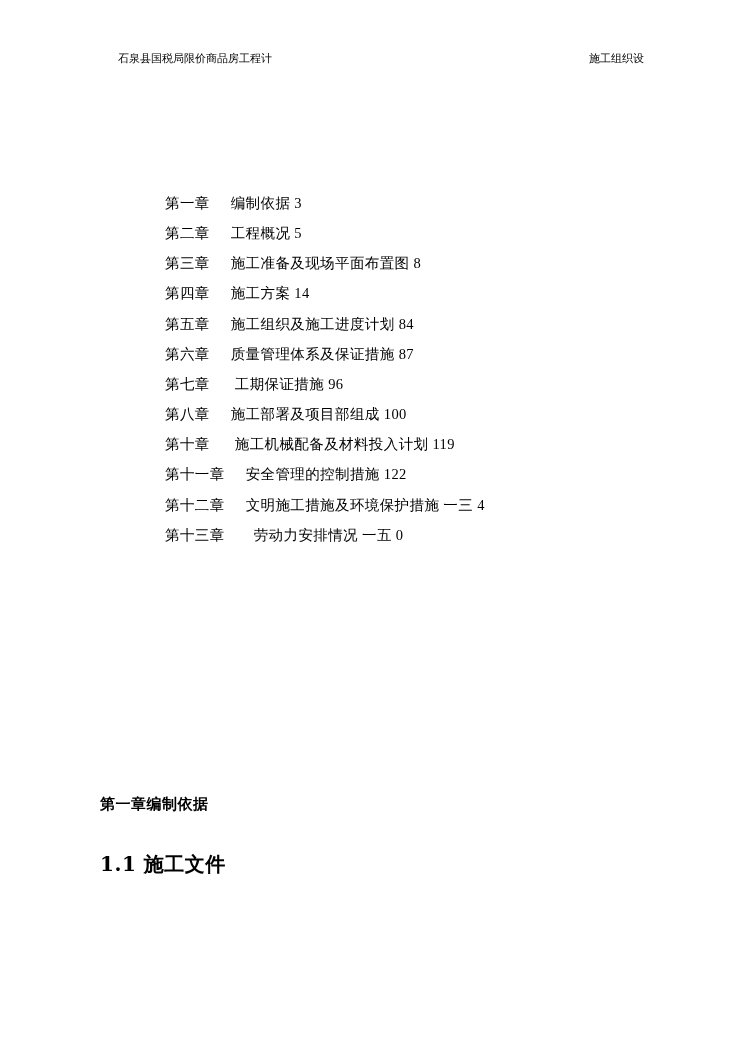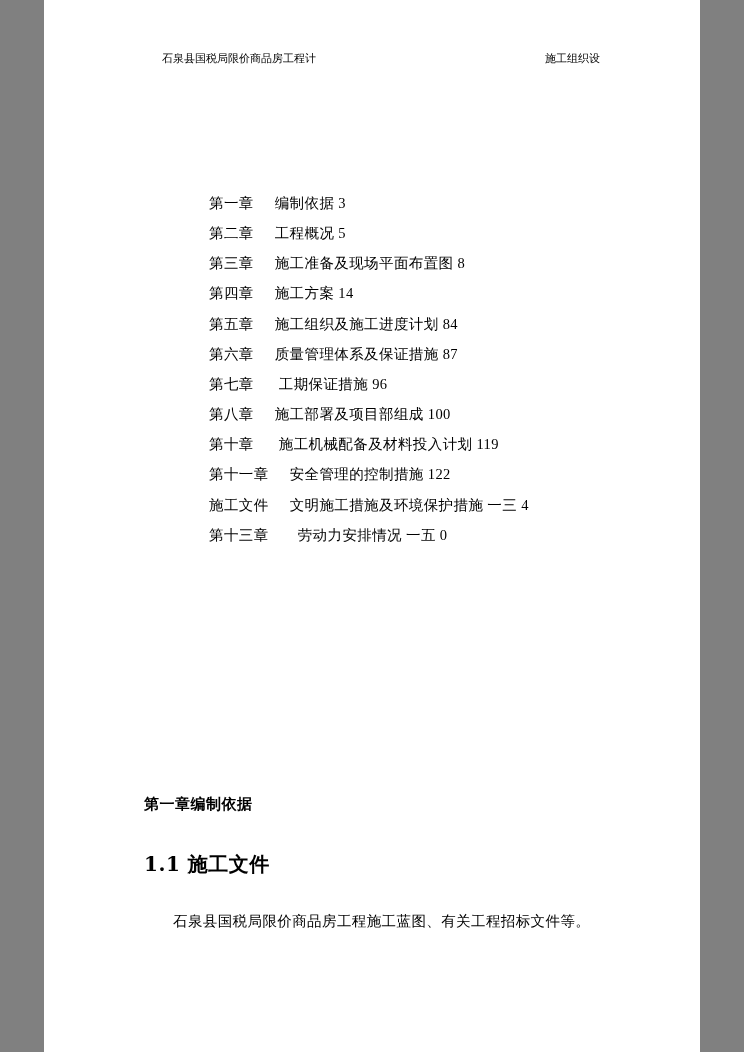--- a/index.html
+++ b/index.html
@@ -1,21 +1,21 @@
 <!DOCTYPE html>
 <html><head>
 <meta charset="utf-8">
 <style>
   html, body {
     margin: 0;
     padding: 0;
     background: #808080;
   }
   .page {
-    width: 656px;
+    width: 744px;
     height: 1052px;
     background: #ffffff;
     position: relative;
     margin: 0 auto;
     font-family: "DejaVu Serif", "Liberation Serif", serif;
     color: #000000;
     overflow: hidden;
     box-sizing: border-box;
   }
   .header {
@@ -138,28 +138,27 @@
 
     <div class="toc-item">
       <span class="num">第十章</span><span class="gap"></span>&nbsp;<span>施工机械配备及材料投入计划</span> <span>119</span>
     </div>
 
     <div class="toc-item">
       <span class="num">第十一章</span><span class="gap"></span><span>安全管理的控制措施</span> <span>122</span>
     </div>
 
     <div class="toc-item">
-      <span class="num">施工文件</span><span class="gap"></span><span>文明施工措施及环境保护措施</span> <span>一三 4</span>
+      <span class="num">第十二章</span><span class="gap"></span><span>文明施工措施及环境保护措施</span> <span>一三 4</span>
     </div>
 
     <div class="toc-item">
       <span class="num">第十三章</span><span class="gap"></span>&nbsp;&nbsp;<span>劳动力安排情况</span> <span>一五 0</span>
     </div>
 
   </div>
 
   <div class="section-heading h1">第一章编制依据</div>
 
   <div class="section-heading h2">1.1 施工文件</div>
 
-  <div class="body-para">石泉县国税局限价商品房工程施工蓝图、有关工程招标文件等。</div>
 
 </div>
 
 </body></html>

